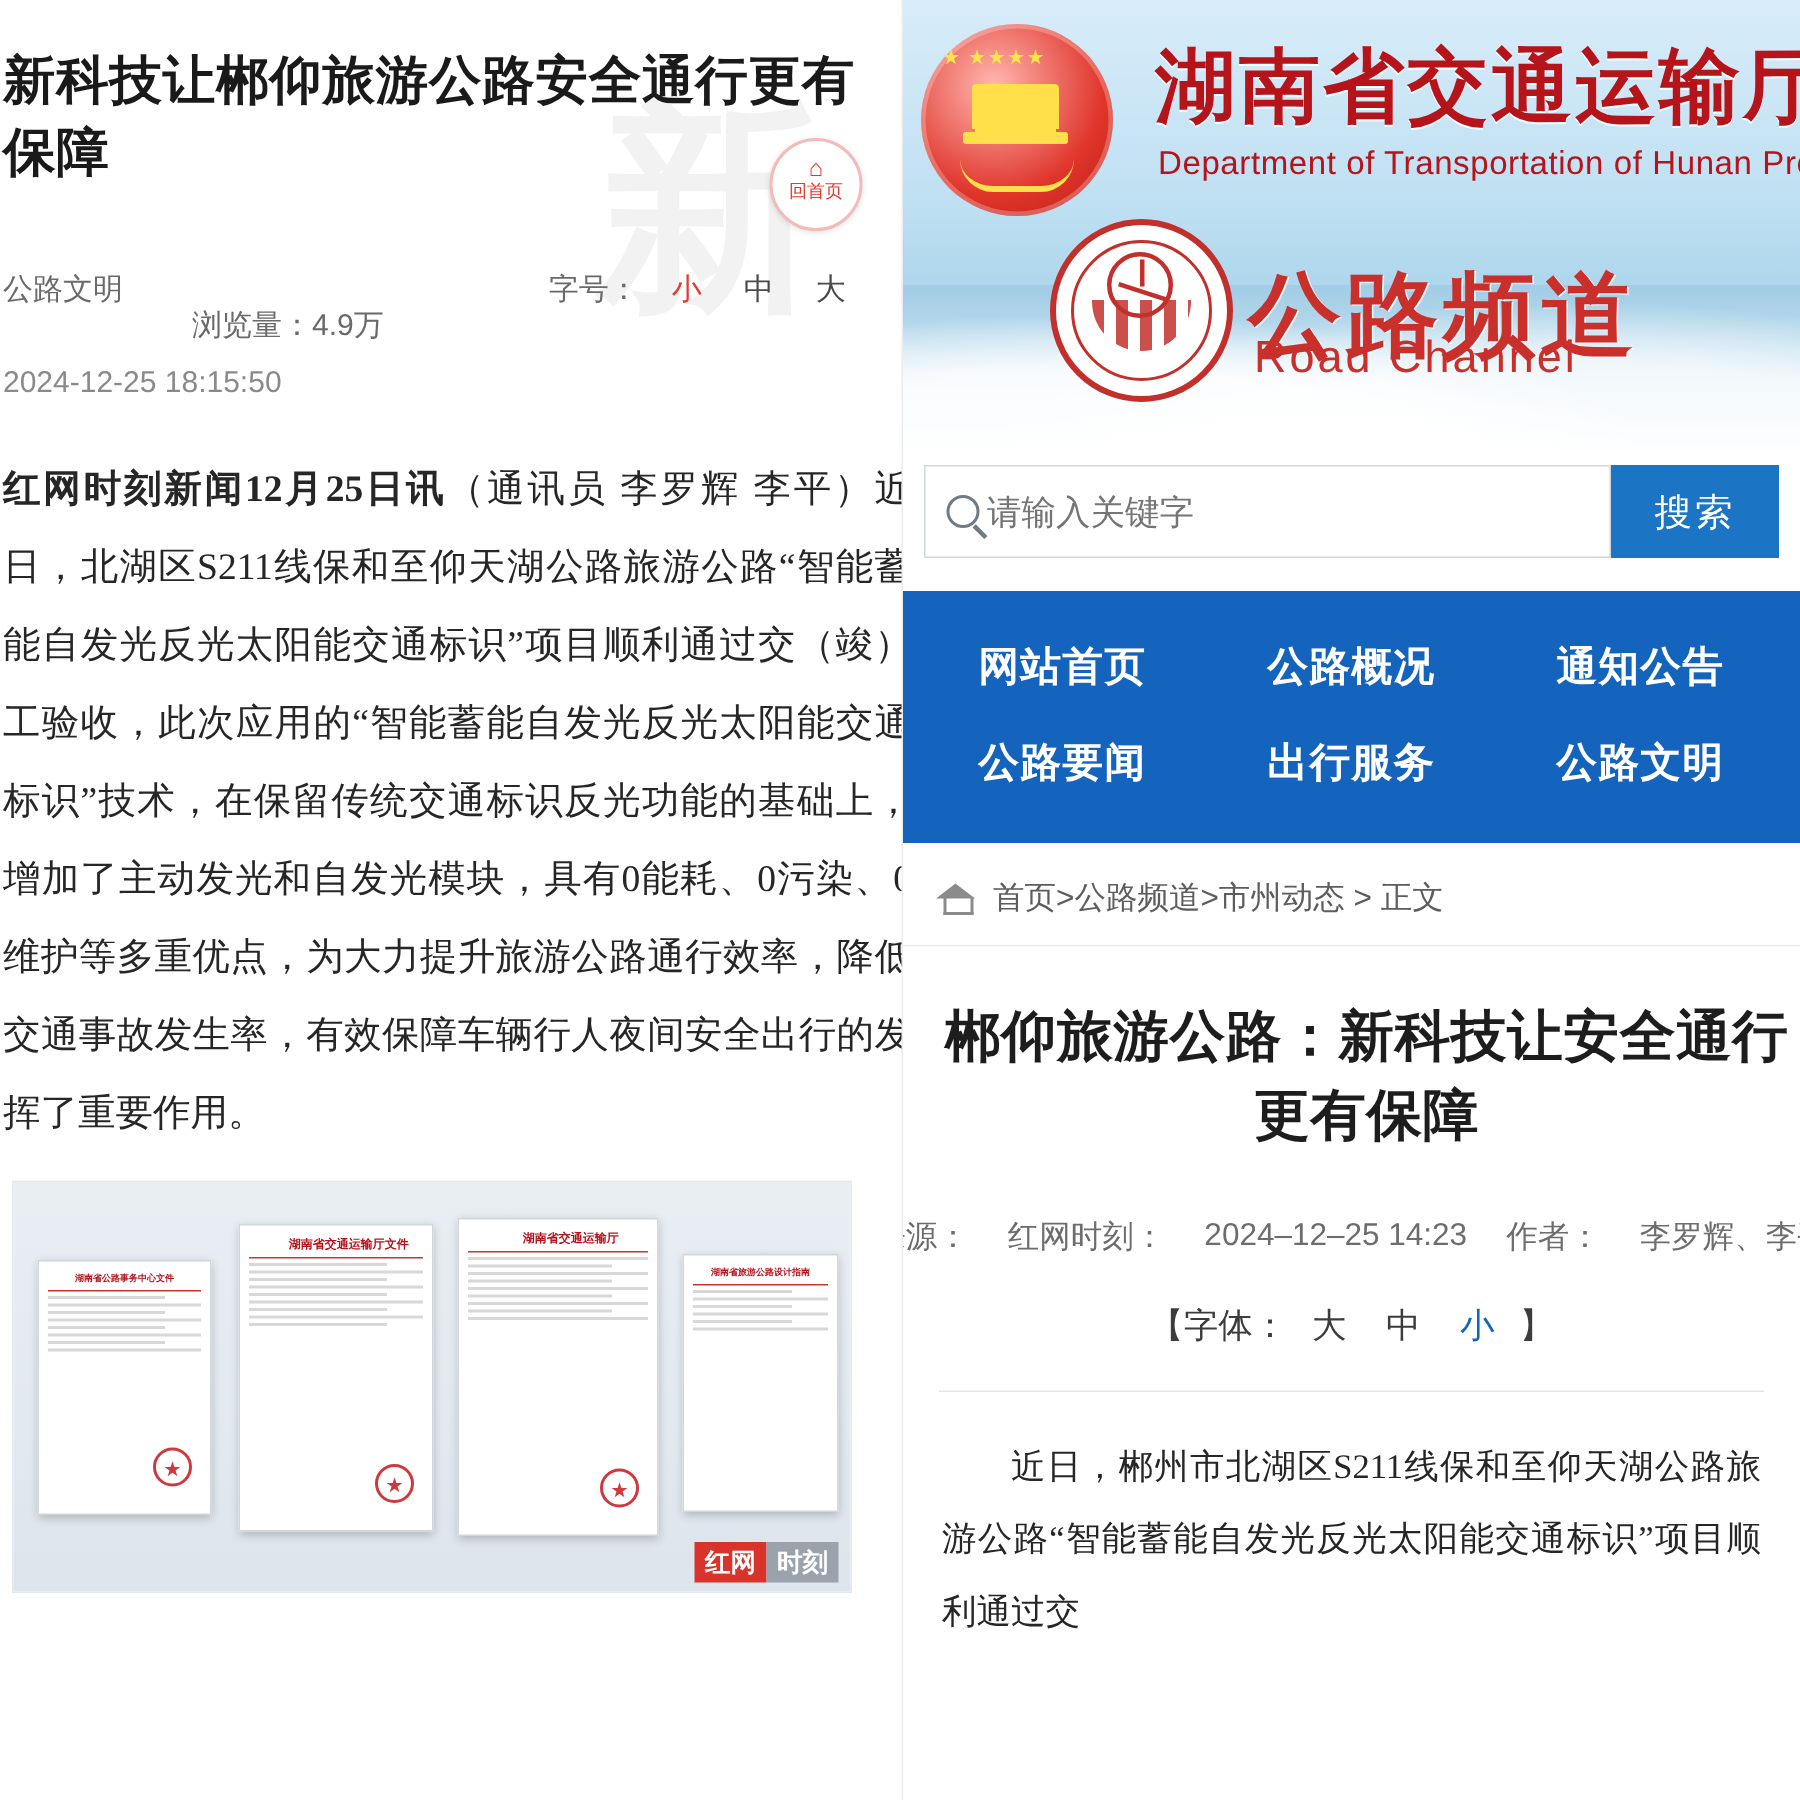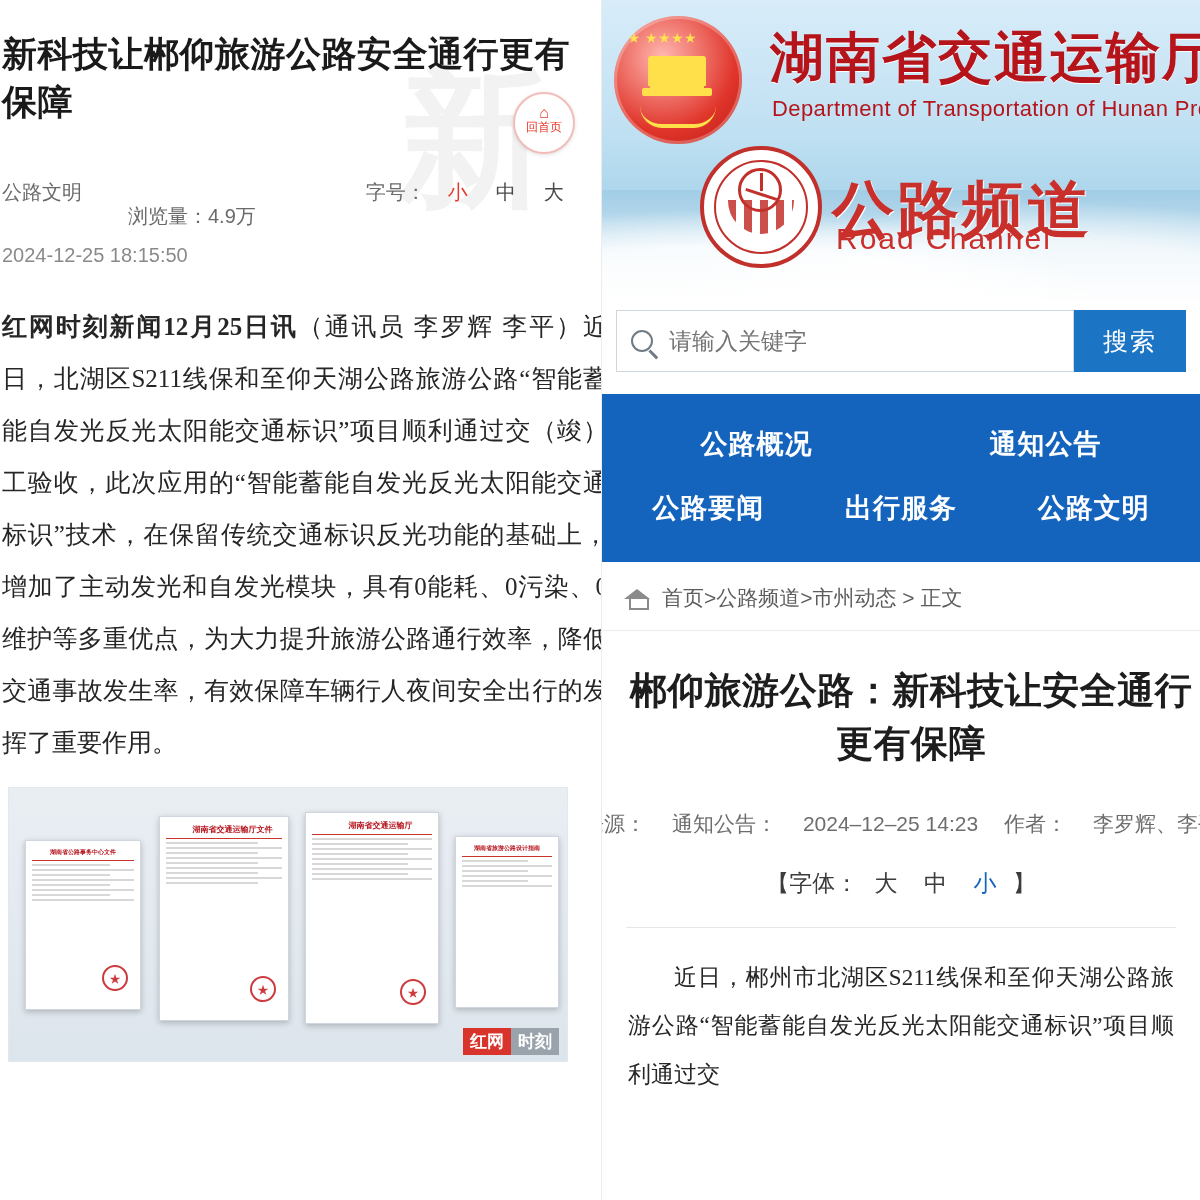--- a/index.html
+++ b/index.html
@@ -283,21 +283,21 @@
     margin: 10px 0 0 0;
     padding: 0 14px 0 14px;
     background: #fff;
   }
   .r-search-input {
     flex: 1;
     display: flex; align-items: center;
     border: 1px solid #cfd7de;
     background: #fff;
     padding: 0 14px;
-    gap: 14px;
+    gap: 3px;
   }
   .r-search-input .magnifier {
     width: 22px; height: 22px; flex: none;
     border: 2.5px solid #707b85; border-radius: 50%;
     position: relative;
   }
   .r-search-input .magnifier::after {
     content: ""; position: absolute;
     right: -8px; bottom: -5px;
     width: 11px; height: 2.5px; background: #707b85;
@@ -519,40 +519,41 @@
         <span class="magnifier"></span>
         <input type="text" placeholder="请输入关键字" style="">
       </div>
       <div class="r-search-btn">搜索</div>
     </div>
 
     <div class="r-navsep"></div>
 
     <div class="r-nav">
       <div class="r-nav-row">
+        <a href="#">网站首页</a>
         <a href="#">公路概况</a>
         <a href="#">通知公告</a>
       </div>
       <div class="r-nav-row">
         <a href="#">公路要闻</a>
         <a href="#">出行服务</a>
         <a href="#">公路文明</a>
       </div>
     </div>
 
     <div class="r-crumb">
       <span class="home-ic"></span>
       <span>首页&gt;公路频道&gt;市州动态 &gt; 正文</span>
     </div>
 
     <div class="r-article-title">郴仰旅游公路：新科技让安全通行更有保障</div>
 
     <div class="r-article-meta">
       <span>来源：</span>
-      <span>通知公告：</span>
+      <span>红网时刻：</span>
       <span>2024–12–25 14:23</span>
       <span>作者：</span>
       <span>李罗辉、李平</span>
     </div>
 
     <div class="r-font-size">
       <span>【字体：</span>
       <span class="opt">大</span>
       <span class="opt">中</span>
       <span class="opt active">小</span>

